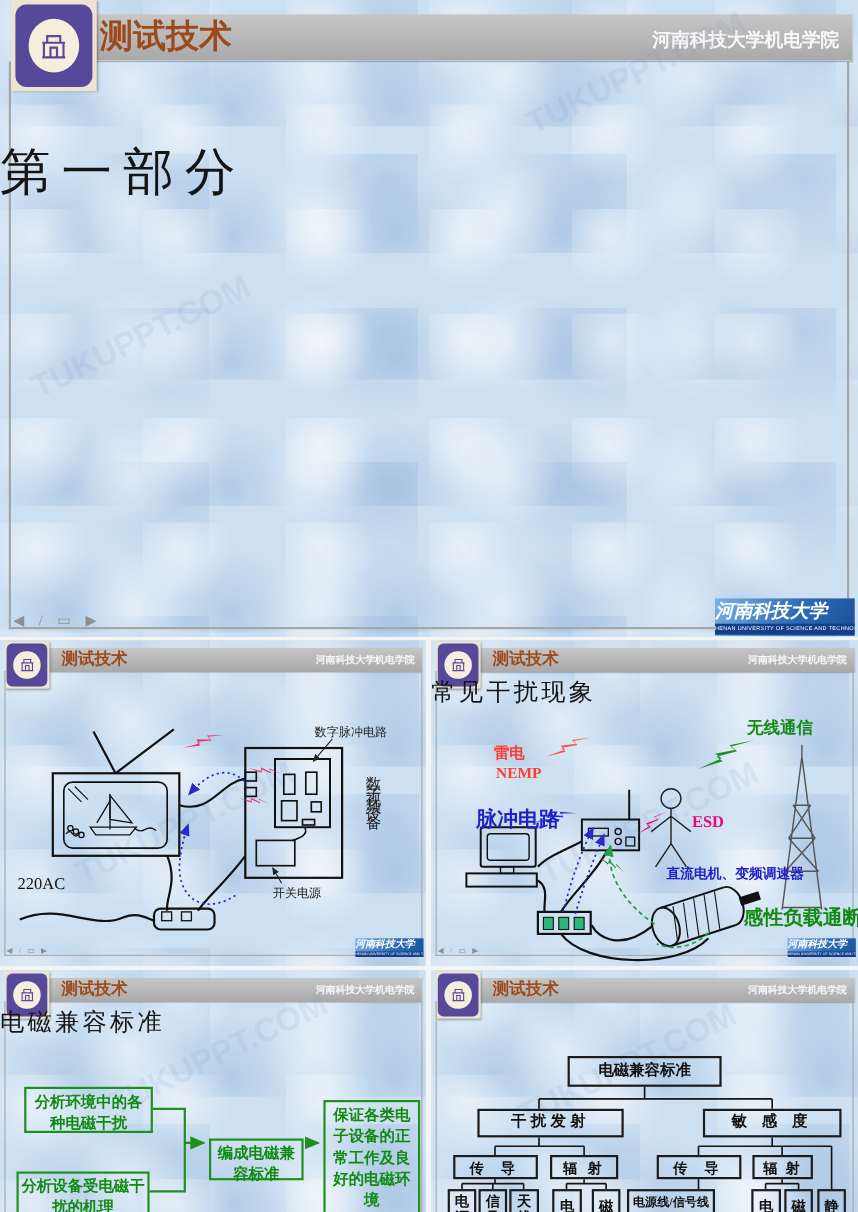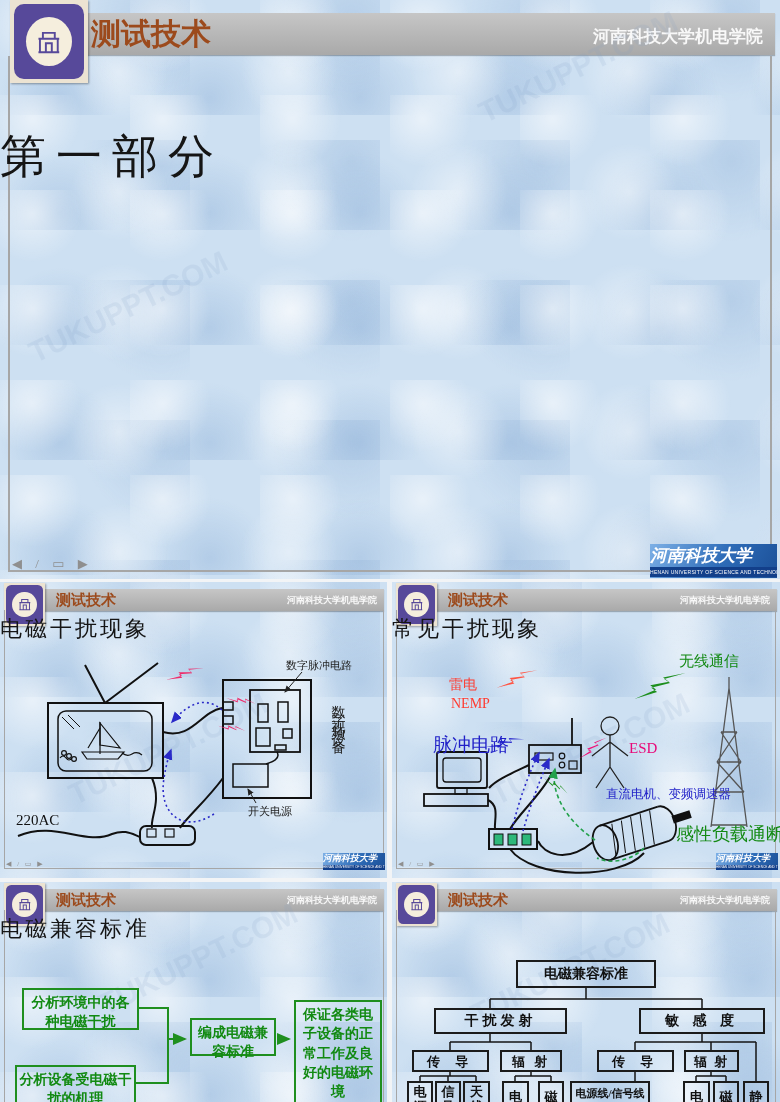--- a/index.html
+++ b/index.html
@@ -21,21 +21,21 @@
   .gate{width:64%;height:64%}
   .frame{position:absolute;border-left:2px solid #a6a6a6;border-right:2px solid #a6a6a6;border-bottom:2px solid #a6a6a6}
   .nav{position:absolute;color:#8f8f8f;white-space:nowrap}
   .unilogo{position:absolute;background:linear-gradient(120deg,#7db0e6 0%,#2e6cb8 55%,#1b4f97 100%);text-align:left;overflow:hidden}
   .ul-cn{color:#fff;font-style:italic;font-weight:bold;white-space:nowrap}
   .ul-en{background:#123f8a;color:#fff;white-space:nowrap;font-family:"Liberation Sans",sans-serif;overflow:hidden}
   .wm{position:absolute;color:#7e9cc4;opacity:.13;font-weight:bold;transform:rotate(-26deg);
       font-family:"Liberation Sans",sans-serif;white-space:nowrap;pointer-events:none;font-size:30px}
   .stitle{position:absolute;left:0;right:0;color:#151515;letter-spacing:3px}
   .art{position:absolute;left:0;top:0}
-  .lbl{position:absolute;white-space:nowrap;font-weight:normal}
+  .lbl{position:absolute;white-space:nowrap;font-weight:bold}
   .plain{font-weight:normal;color:#222}
   .gbox{position:absolute;border:2px solid #1f8f1f;color:#128a12;font-weight:bold;text-align:center;
         font-size:14px;line-height:1.38;padding:3px 2px;box-sizing:border-box}
   .kbox{position:absolute;border:2px solid #1b1b1b;color:#111;font-weight:bold;text-align:center;
         box-sizing:border-box;padding-top:1px}
   .tbox{position:absolute;left:52px;top:27px;width:293px;height:37px;background:#ebebeb;
         box-shadow:5px 5px 0 #8a8a8a;color:#111;font-size:24px;font-weight:bold;text-align:center;
         line-height:37px;letter-spacing:3px}
   .vtext{position:absolute;writing-mode:vertical-rl;letter-spacing:7px;color:#222;font-size:14px}
   
@@ -104,21 +104,20 @@
     <div class="badge">
         <div class="circ">
       <svg class="gate" viewBox="0 0 20 20">
         <path d="M3,8 H17 M4,8 V17 M16,8 V17 M6,8 V4 H14 V8 M8,17 V11 H12 V17 M3,17 H17" stroke="#57499a" stroke-width="1.3" fill="none"></path>
       </svg>
     </div>
       </div>
   </div>
   <div class="frame"></div>
   <div class="wm" style="left:60px;top:150px">TUKUPPT.COM</div>
-  <div class="stitle">电磁干扰现象</div>
 
   <svg class="art" width="387" height="296" viewBox="0 0 387 296">
     <defs>
       <symbol id="bolt" viewBox="0 0 40 26">
         <polygon points="40,1 23,7 28,10 13,15 18,18 0,25 17,16 12,13 27,9 22,6"></polygon>
       </symbol>
       <marker id="ab2" markerWidth="8" markerHeight="8" refX="6" refY="3" orient="auto">
           <path d="M0,0 L7,3 L0,6 Z" fill="#2a2ac8"></path>
         </marker>
       <marker id="ak2" markerWidth="8" markerHeight="8" refX="6" refY="3" orient="auto">
@@ -178,21 +177,21 @@
     <g fill="#ee2a6a">
       <use href="#bolt" x="168" y="80" width="34" height="24" transform="rotate(14 185 92)"></use>
       <use href="#bolt" x="228" y="110" width="26" height="18" transform="rotate(42 241 119)"></use>
       <use href="#bolt" x="220" y="138" width="24" height="17" transform="rotate(42 232 146)"></use>
     </g>
   </svg>
 
   <div class="lbl plain" style="left:286px;top:76px;font-size:11px">数字脉冲电路</div>
   <div class="vtext" style="left:329px;top:112px">数字视频设备</div>
   <div class="lbl plain" style="left:248px;top:222px;font-size:11px">开关电源</div>
-  <div class="lbl plain" style="left:16px;top:230px;font-size:15px;color:#111">220AC</div>
+  <div class="lbl plain" style="left:16px;top:214px;font-size:15px;color:#111">220AC</div>
 
   <div class="nav">
     <span>◀</span>
     <span>/</span>
     <span>▭</span>
     <span>▶</span>
   </div>
   <div class="unilogo">
     <div class="ul-cn">河南科技大学</div>
     <div class="ul-en">HENAN UNIVERSITY OF SCIENCE AND TECHNOLOGY</div>
@@ -330,21 +329,21 @@
           <path d="M0,0 L7,3 L0,6 Z" fill="#1f8f1f"></path>
         </marker>
     </defs>
     <path d="M139,126 H168 V157 M136,201 H168 V157" stroke="#1f8f1f" stroke-width="2" fill="none"></path>
     <path d="M168,157 H185" stroke="#1f8f1f" stroke-width="2" fill="none" marker-end="url(#agr4)"></path>
     <path d="M278,157 H289" stroke="#1f8f1f" stroke-width="2" fill="none" marker-end="url(#agr4)"></path>
   </svg>
 
   <div class="gbox" style="left:22px;top:106px;width:117px;height:42px">分析环境中的各种电磁干扰</div>
   <div class="gbox" style="left:15px;top:183px;width:121px;height:44px">分析设备受电磁干扰的机理</div>
-  <div class="gbox" style="left:190px;top:136px;width:86px;height:38px">编成电磁兼容标准</div>
+  <div class="gbox" style="left:190px;top:153px;width:86px;height:38px">编成电磁兼容标准</div>
   <div class="gbox" style="left:294px;top:118px;width:88px;height:112px">保证各类电子设备的正常工作及良好的电磁环境</div>
 
 </div>
 
 <div class="slide s-sm" style="left:392px;top:882px;width:388px;height:220px">
   <div class="hbar">
     <span class="htitle">测试技术</span>
     <span class="hschool">河南科技大学机电学院</span>
   </div>
   <div class="hlogo">

